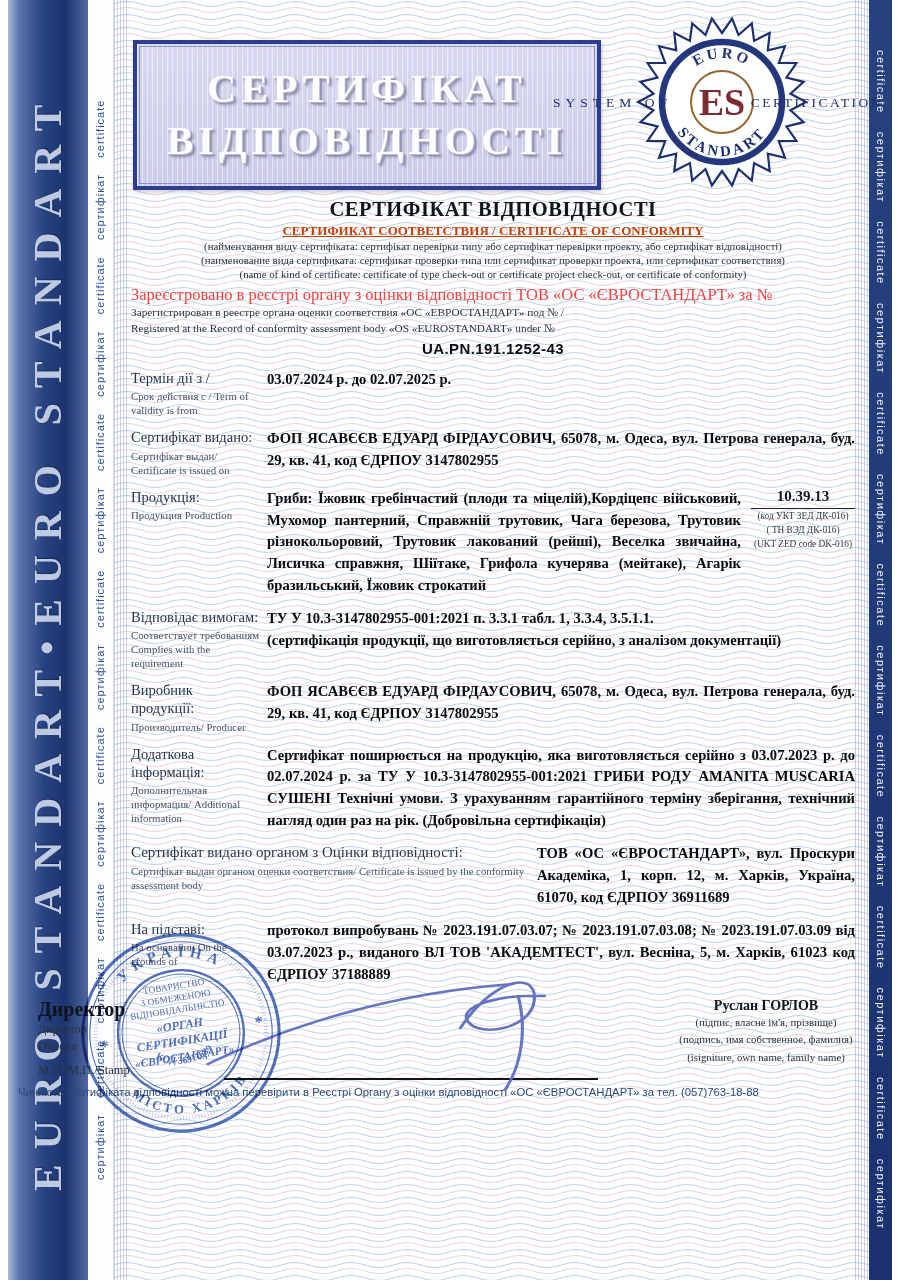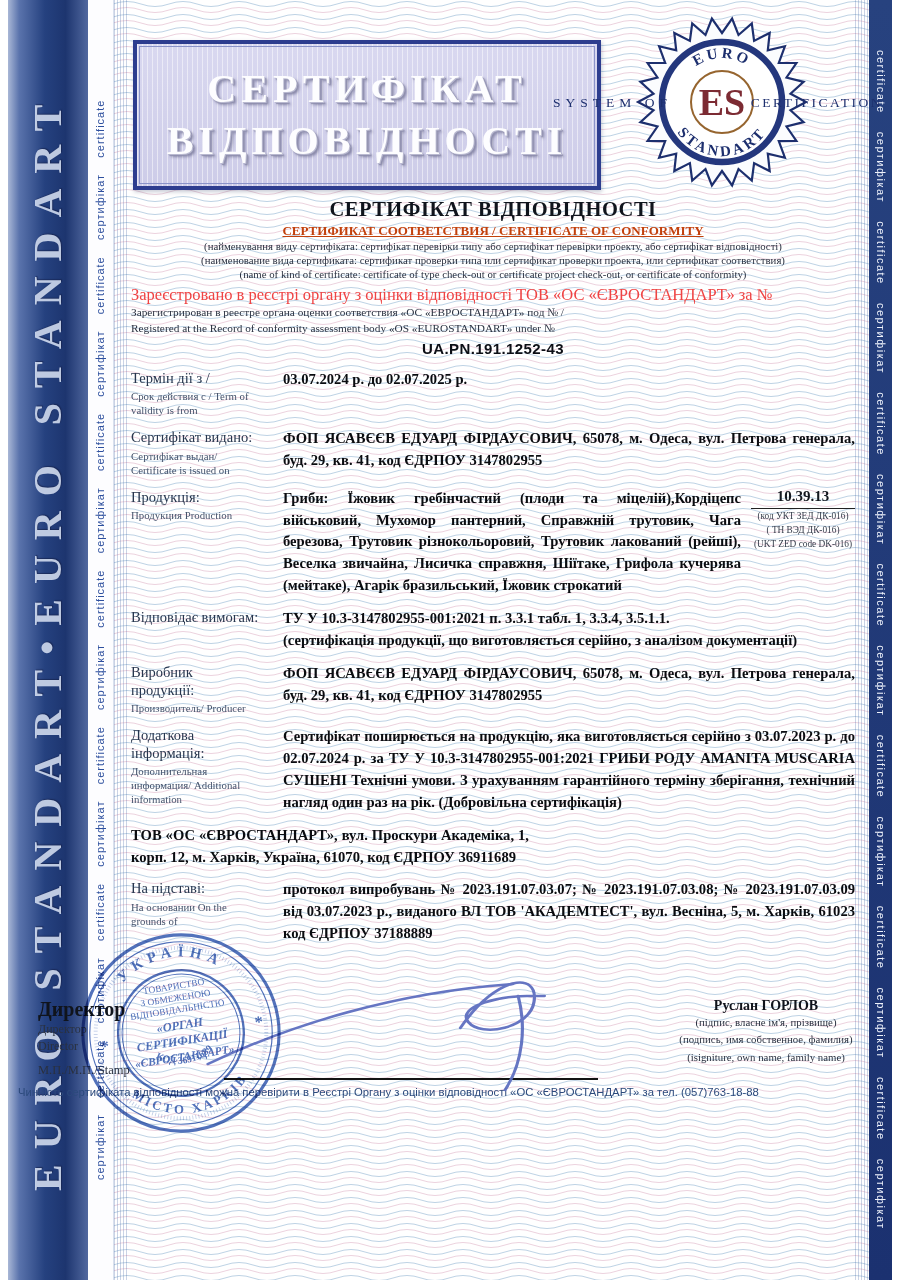--- a/index.html
+++ b/index.html
@@ -51,21 +51,21 @@
   .hdr{text-align:center;margin-top:8px;}
   .h1{font-size:20.5px;font-weight:bold;letter-spacing:.5px;color:#10141c;}
   .h2{font-size:13px;font-weight:bold;margin-top:2px;text-decoration:underline;color:#c2410c;}
   .note{font-size:10.8px;line-height:1.3;color:#2a3140;}
   .reg-ua{text-align:left;font-size:16.5px;margin-top:4px;color:#ef4444;}
   .reg-sub{text-align:left;font-size:11.3px;line-height:1.38;color:#2a3140;}
   .cert-no{font-family:"Liberation Sans",sans-serif;font-size:15px;font-weight:bold;
     margin-top:4px;color:#0c0f16;letter-spacing:.4px;}
 
   .rows{margin-top:12px;}
-  .row{display:grid;grid-template-columns:128px 1fr;column-gap:24px;margin-bottom:11px;}
+  .row{display:grid;grid-template-columns:128px 1fr;column-gap:8px;margin-bottom:11px;}
   .row.wide{grid-template-columns:398px 1fr;}
   .lab{font-size:14.5px;color:#27364e;line-height:1.25;}
   .lab .sub{display:block;font-size:10.8px;color:#44526b;line-height:1.3;margin-top:2px;}
   .val{font-size:14.6px;font-weight:bold;line-height:1.5;color:#0a0c10;text-align:justify;}
   .val.nojust{text-align:left;}
   .prod-grid{display:grid;grid-template-columns:1fr 104px;column-gap:10px;}
   .code-box{font-size:14.5px;}
   .code-num{font-weight:bold;text-align:center;border-bottom:1px solid #222;
     padding-bottom:3px;font-size:15px;}
   .code-note{font-size:9.3px;color:#333b49;line-height:1.55;text-align:center;}
@@ -178,40 +178,42 @@
             <div class="code-num">10.39.13</div>
             <div class="code-note">(код УКТ ЗЕД ДК-016)</div>
             <div class="code-note">( ТН ВЭД  ДК-016)</div>
             <div class="code-note">(UKT ZED code DK-016)</div>
           </div>
         </div>
       </div>
 
       <div class="row">
         <div class="lab"><span>Відповідає вимогам:</span>
-          </div>
+          <span class="sub">Соответствует требованиям Complies with the requirement</span></div>
         <div>
           <div class="val nojust">ТУ У 10.3-3147802955-001:2021 п. 3.3.1 табл. 1, 3.3.4, 3.5.1.1.</div>
           <div class="val nojust">(сертифікація продукції, що виготовляється серійно, з аналізом документації)</div>
         </div>
       </div>
 
       <div class="row">
         <div class="lab"><span>Виробник продукції:</span>
           <span class="sub">Производитель/ Producer</span></div>
         <div class="val">ФОП ЯСАВЄЄВ ЕДУАРД ФІРДАУСОВИЧ, 65078, м. Одеса, вул. Петрова генерала, буд. 29, кв. 41, код ЄДРПОУ 3147802955</div>
       </div>
 
       <div class="row">
         <div class="lab"><span>Додаткова інформація:</span>
           <span class="sub">Дополнительная информация/ Additional information</span></div>
         <div class="val">Сертифікат поширюється на продукцію, яка виготовляється серійно з 03.07.2023 р. до 02.07.2024 р. за ТУ У 10.3-3147802955-001:2021 ГРИБИ РОДУ AMANITA MUSCARIA СУШЕНІ Технічні умови. З урахуванням гарантійного терміну зберігання, технічний нагляд один раз на рік. (Добровільна сертифікація)</div>
       </div>
 
       <div class="row wide">
+        <div class="lab"><span style="font-size:15px">Сертифікат видано органом з Оцінки відповідності:</span>
+          <span class="sub">Сертифікат выдан органом оценки соответствия/ Certificate is issued by the conformity assessment body</span></div>
         <div class="val">ТОВ «ОС «ЄВРОСТАНДАРТ», вул. Проскури Академіка, 1, корп. 12, м. Харків, Україна, 61070, код ЄДРПОУ 36911689</div>
       </div>
 
       <div class="row">
         <div class="lab"><span>На підставі:</span>
           <span class="sub">На основании On the grounds of</span></div>
         <div class="val">протокол випробувань № 2023.191.07.03.07; № 2023.191.07.03.08; № 2023.191.07.03.09 від 03.07.2023 р., виданого ВЛ ТОВ 'АКАДЕМТЕСТ', вул. Весніна, 5,  м. Харків, 61023  код ЄДРПОУ 37188889</div>
       </div>
 
     </div>

